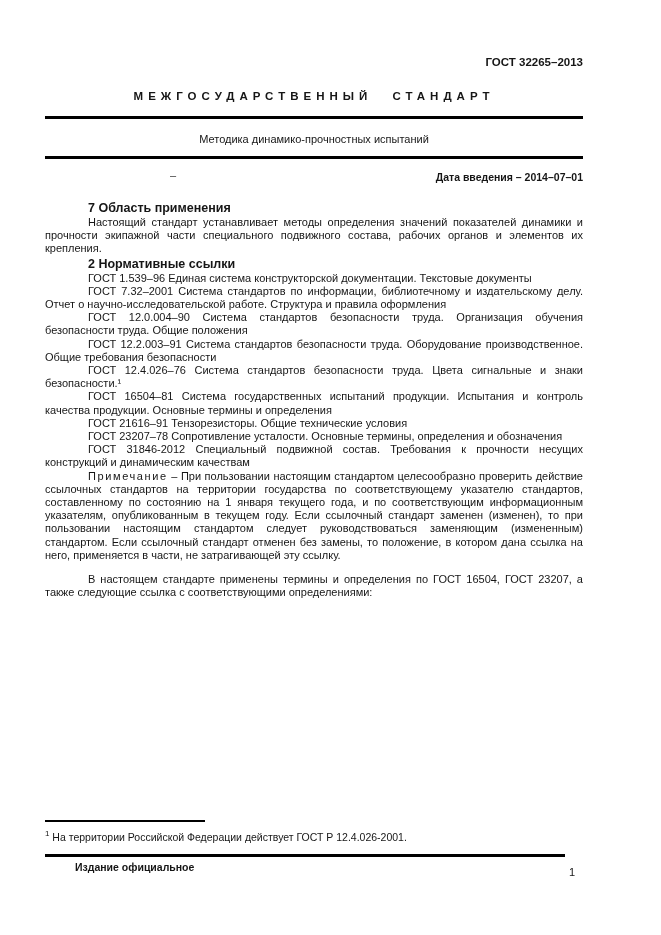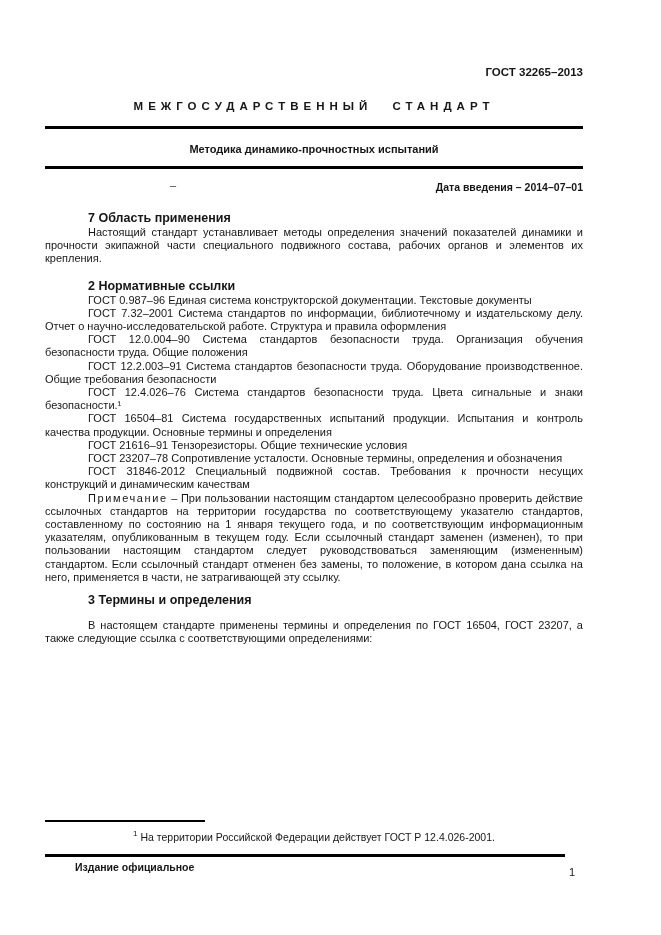--- a/index.html
+++ b/index.html
@@ -6,21 +6,21 @@
   .page{
     position:relative;
     width:661px;height:935px;
     background:#ffffff;
     color:#161616;
     font-family:"Liberation Sans", sans-serif;
     overflow:hidden;
   }
   .content{
     position:absolute;
-    left:45px; width:538px; top:65px;
+    left:45px; width:538px; top:55px;
   }
   .doc-number{
     text-align:right;
     font-weight:bold;
     font-size:11.5px;
     line-height:14px;
   }
   .standard-type{
     margin-top:20px;
     text-align:center;
@@ -40,21 +40,21 @@
   .doc-title{
     margin-top:11px;
     text-align:center;
     font-weight:bold;
     font-size:12px;
     line-height:14px;
   }
   .doc-subtitle{
     margin-top:14px;
     text-align:center;
-    font-weight:bold;
+    font-weight:normal;
     font-size:11px;
     line-height:13px;
   }
   .doc-title-en{
     margin-top:12px;
     text-align:center;
     font-size:10px;
     line-height:12px;
     color:#2a2a2a;
   }
@@ -77,21 +77,21 @@
     line-height:13px;
   }
   .sec-heading{
     margin:0;
     margin-top:17px;
     padding-left:43px;
     font-weight:bold;
     font-size:12.5px;
     line-height:15px;
   }
-  .sec-heading.h2{margin-top:13px;}
+  .sec-heading.h2{margin-top:1px;}
   .sec-heading.h3{margin-top:9px;}
   .body-par{
     margin:0;
     margin-top:11px;
     font-size:11px;
     line-height:13.2px;
     text-align:justify;
     text-indent:43px;
   }
   .body-par.cont{margin-top:0;}
@@ -116,21 +116,20 @@
     left:45px;top:820px;
     width:160px;height:2px;
     background:#000;
   }
   .footnote{
     position:absolute;
     left:45px;top:827px;
     width:538px;
     font-size:10.5px;
     line-height:13px;
-    text-align:center;
   }
   .footnote sup{font-size:8px;}
   .bottom-rule{
     position:absolute;
     left:45px;top:854px;
     width:520px;height:3px;
     background:#000;
   }
   .edition{
     position:absolute;
@@ -165,33 +164,32 @@
     <div class="date-row">
       <span class="stray-mark">–</span>
       <span class="effective-date">Дата введения – 2014–07–01</span>
     </div>
 
     <h2 class="sec-heading">7 Область применения</h2>
     <p class="body-par cont">Настоящий стандарт устанавливает методы определения значений показателей динамики и прочности экипажной части специального подвижного состава, рабочих органов и элементов их крепления.</p>
 
     <h2 class="sec-heading h2">2 Нормативные ссылки</h2>
     <div class="refs">
-      <p class="ref-par">ГОСТ 0.987–96 Единая система конструкторской документации. Текстовые документы</p>
+      <p class="ref-par">ГОСТ 1.539–96 Единая система конструкторской документации. Текстовые документы</p>
       <p class="ref-par">ГОСТ 7.32–2001 Система стандартов по информации, библиотечному и издательскому делу. Отчет о научно-исследовательской работе. Структура и правила оформления</p>
       <p class="ref-par">ГОСТ 12.0.004–90 Система стандартов безопасности труда. Организация обучения безопасности труда. Общие положения</p>
       <p class="ref-par">ГОСТ 12.2.003–91 Система стандартов безопасности труда. Оборудование производственное. Общие требования безопасности</p>
       <p class="ref-par">ГОСТ 12.4.026–76 Система стандартов безопасности труда. Цвета сигнальные и знаки безопасности.¹</p>
       <p class="ref-par">ГОСТ 16504–81 Система государственных испытаний продукции. Испытания и контроль качества продукции. Основные термины и определения</p>
       <p class="ref-par">ГОСТ 21616–91 Тензорезисторы. Общие технические условия</p>
       <p class="ref-par">ГОСТ 23207–78 Сопротивление усталости. Основные термины, определения и обозначения</p>
       <p class="ref-par">ГОСТ 31846-2012 Специальный подвижной состав. Требования к прочности несущих конструкций и динамическим качествам</p>
     </div>
     <p class="note-par"><span class="note-label">Примечание</span><span> – При пользовании настоящим стандартом целесообразно проверить действие ссылочных стандартов на территории государства по соответствующему указателю стандартов, составленному по состоянию на 1 января текущего года, и по соответствующим информационным указателям, опубликованным в текущем году. Если ссылочный стандарт заменен (изменен), то при пользовании настоящим стандартом следует руководствоваться заменяющим (измененным) стандартом. Если ссылочный стандарт отменен без замены, то положение, в котором дана ссылка на него, применяется в части, не затрагивающей эту ссылку.</span></p>
 
-    <h2 class="sec-heading h3">3 Термины и определения</h2>
     <p class="body-par">В настоящем стандарте применены термины и определения по ГОСТ 16504, ГОСТ 23207, а также следующие ссылка с соответствующими определениями:</p>
 
   </div>
 
   <div class="footnote-rule"></div>
   <div class="footnote"><sup>1</sup><span> На территории Российской Федерации действует ГОСТ Р 12.4.026-2001.</span></div>
 
   <div class="bottom-rule"></div>
   <div class="edition">Издание официальное</div>
   <div class="page-number">1</div>

